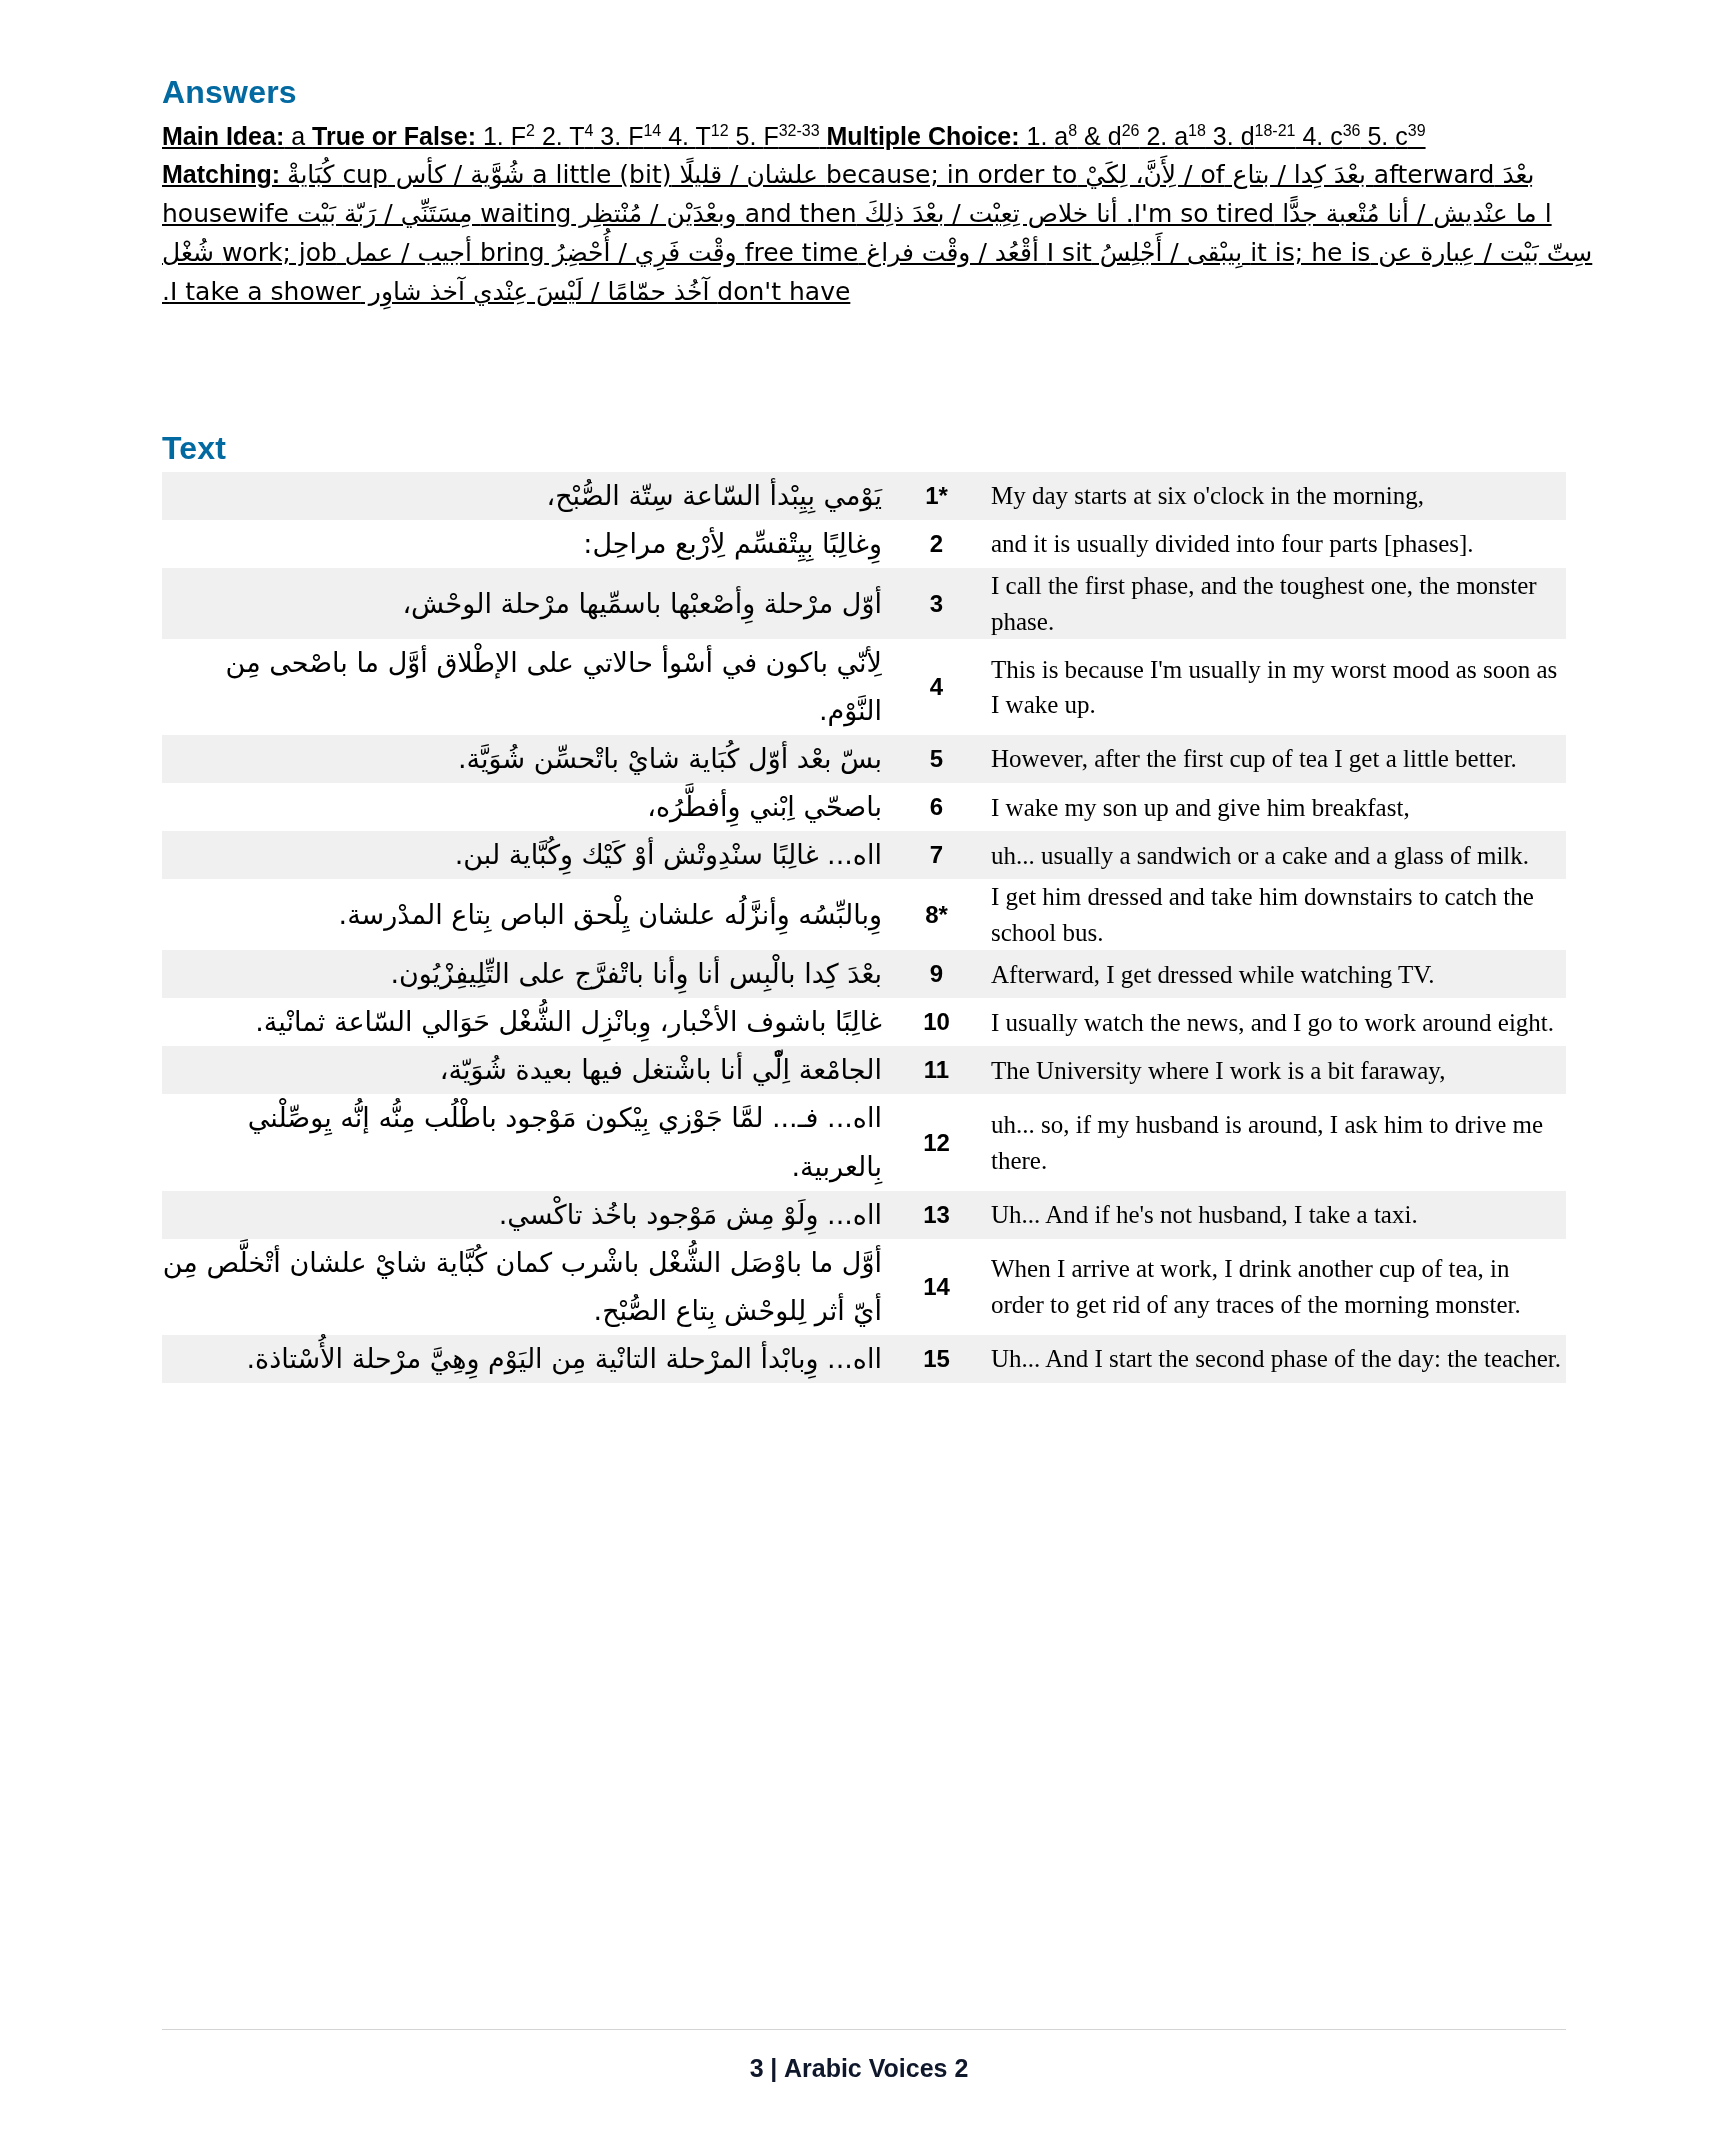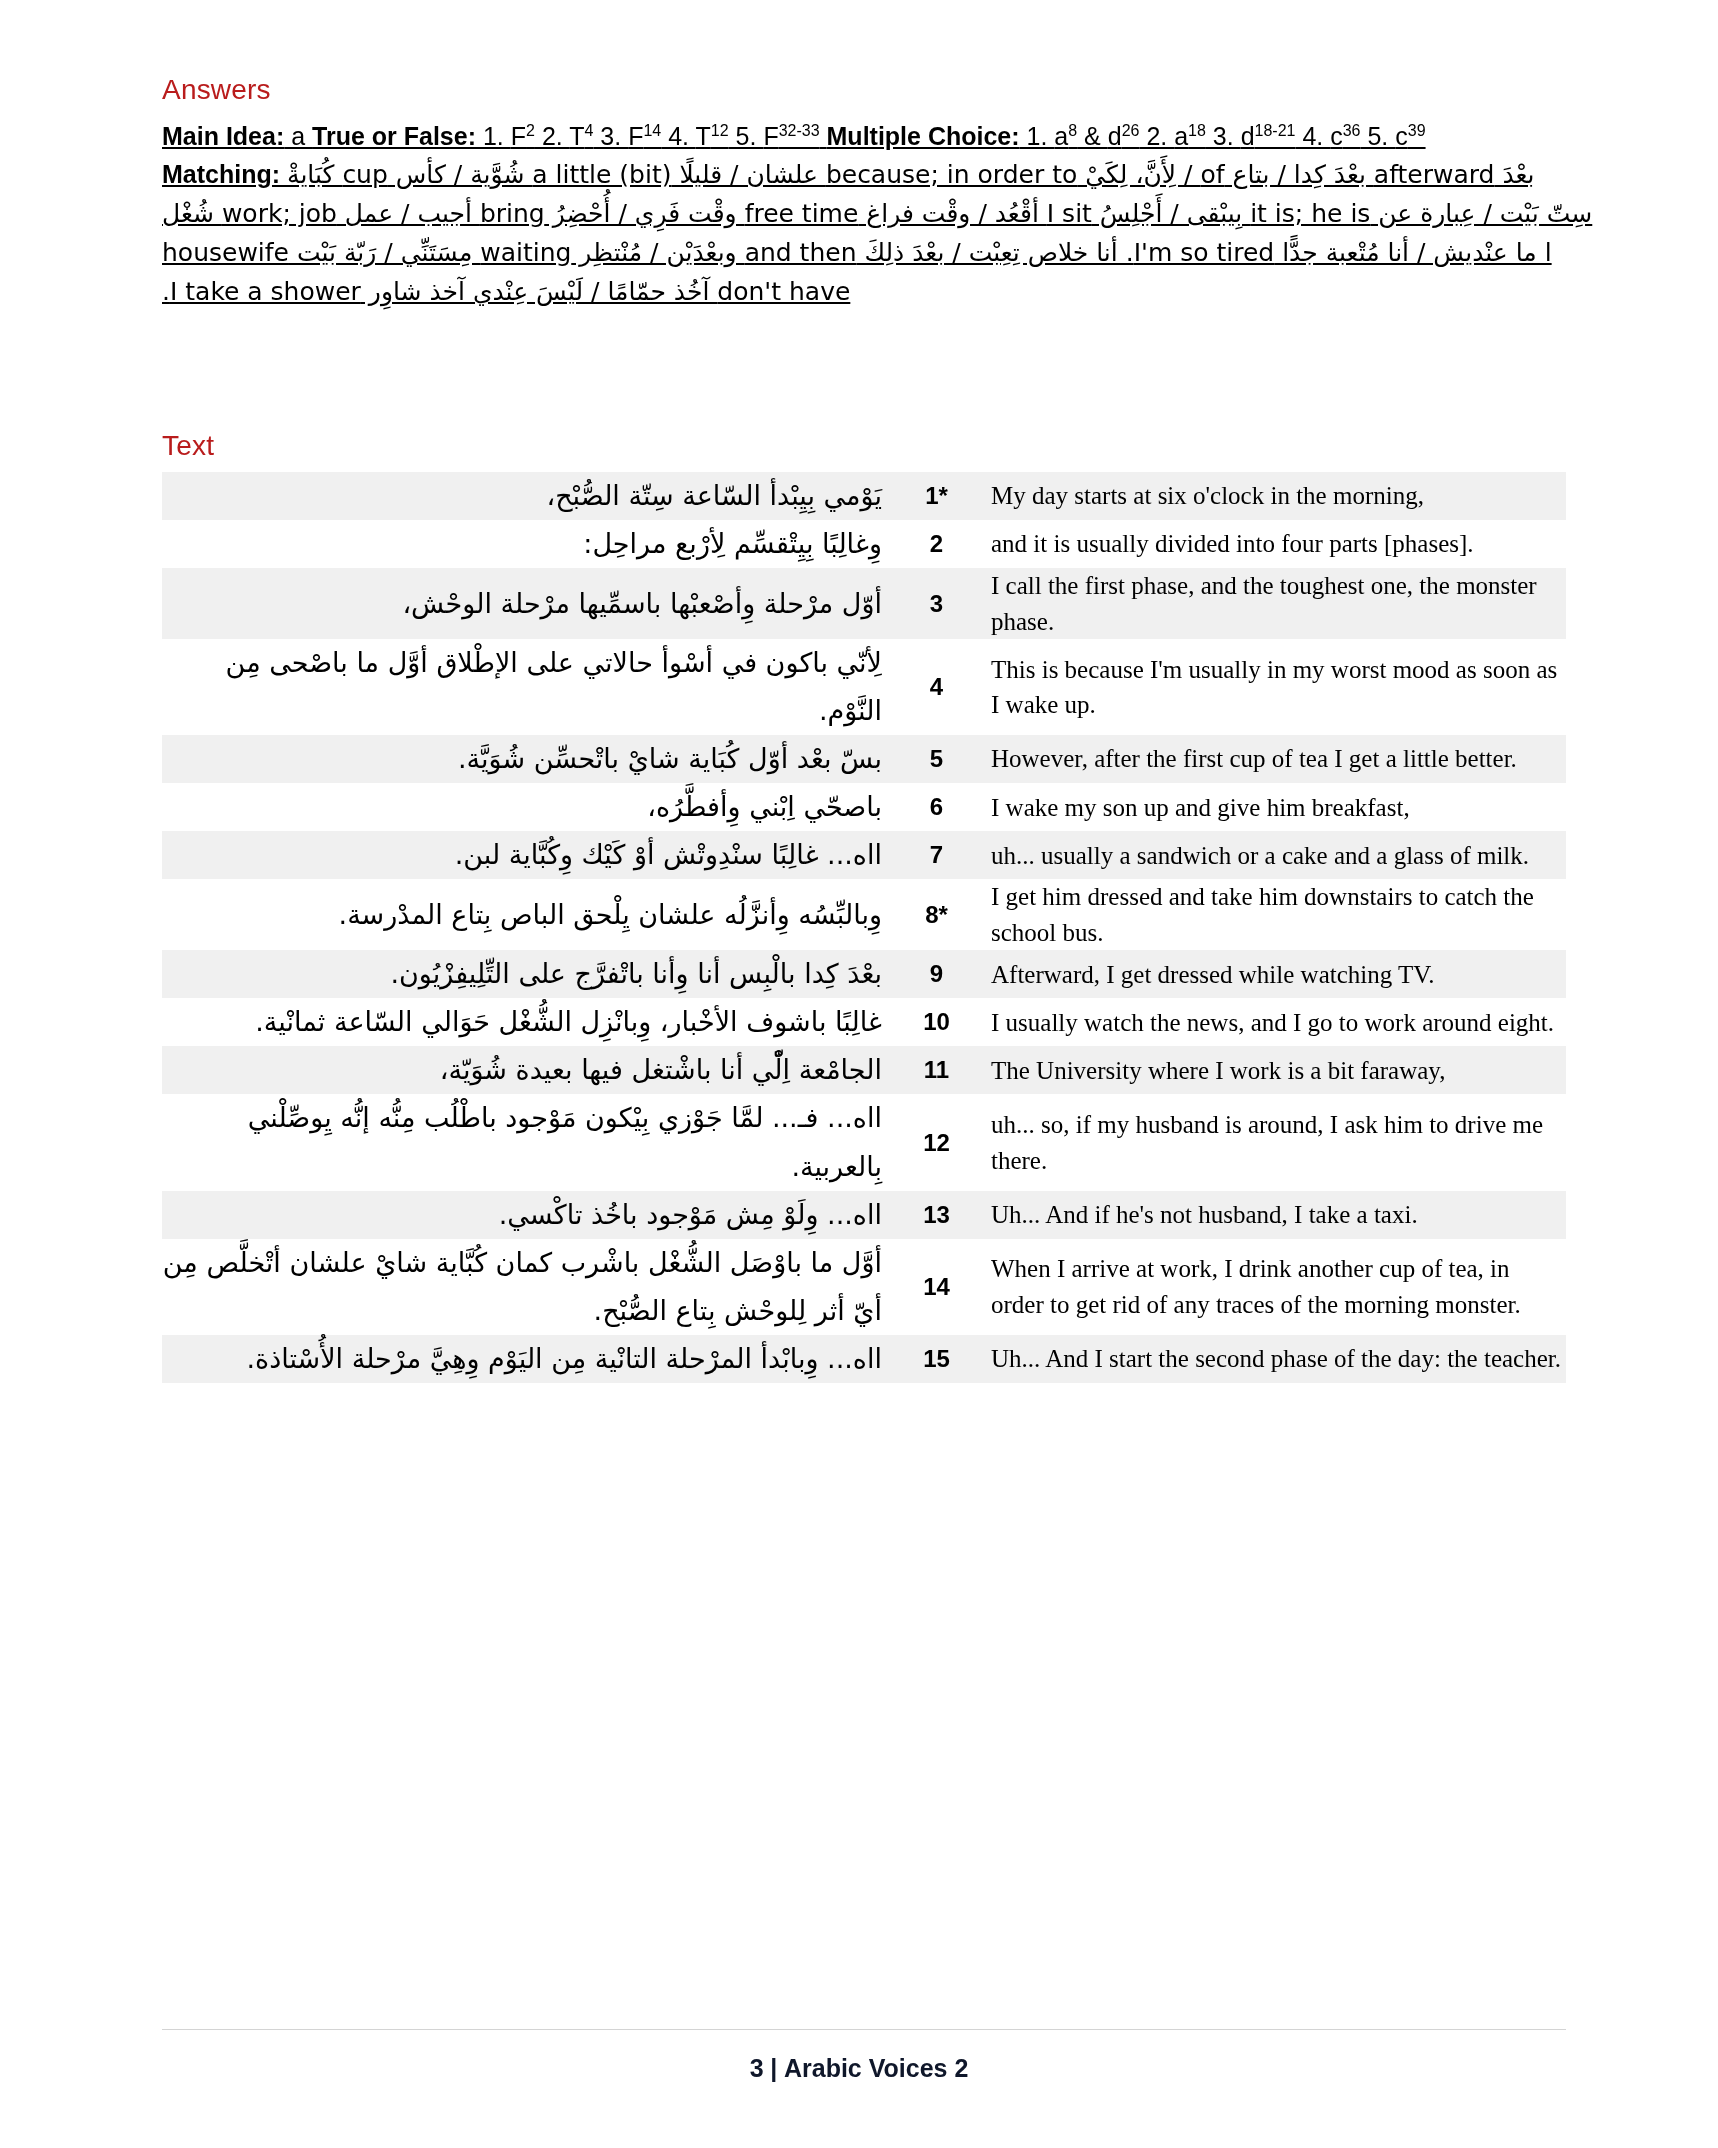--- a/index.html
+++ b/index.html
@@ -18,24 +18,24 @@
   .page {
     position: relative;
     width: 1718px;
     height: 2148px;
     box-sizing: border-box;
     padding: 0;
   }
 
   
   .section-heading {
-    color: #b91c1c;
-    font-family: "Liberation Sans", sans-serif;
-    font-weight: normal;
-    font-size: 28px;
+    color: #0369a1;
+    font-family: "Liberation Sans", sans-serif;
+    font-weight: bold;
+    font-size: 32px;
     letter-spacing: 0.2px;
   }
   #answers-heading {
     position: absolute;
     left: 162px;
     top: 74px;
   }
   #text-heading {
     position: absolute;
     left: 162px;
@@ -138,22 +138,22 @@
 </head>
 <body>
 
 <div class="page">
 
   <div class="section-heading" id="answers-heading">Answers</div>
 
   <div id="answers-block">
       <div class="ln"><span class="lbl">Main Idea:</span> a <span class="lbl">True or False:</span> 1. <span>F<sup>2</sup></span> 2. <span>T<sup>4</sup></span> 3. <span>F<sup>14</sup></span> 4. <span>T<sup>12</sup></span> 5. <span>F<sup>32-33</sup></span> <span class="lbl">Multiple Choice:</span> 1. <span>a<sup>8</sup></span> &amp; <span>d<sup>26</sup></span> 2. <span>a<sup>18</sup></span> 3. <span>d<sup>18-21</sup></span> 4. <span>c<sup>36</sup></span> 5. <span>c<sup>39</sup></span></div>
       <div class="ln"><span class="lbl">Matching: </span><span class="ar">بعْدَ afterward بعْدَ كِدا / بتاع of / لِأَنَّ، لِكَيْ because; in order to علشان / قليلًا a little (bit) شُوَّية / كأس cup كُبَايةْ</span></div>
+      <div class="ln"><span class="ar">ا ما عنْديش / أنا مُتْعبة جدًّا I'm so tired. أنا خلاص تِعِبْت / بعْدَ ذلِكَ and then وبعْدَيْن / مُنْتظِر waiting مِسَتَنِّي / رَبّة بَيْت housewife</span></div>
       <div class="ln"><span class="ar">سِتّ بَيْت / عِبارة عن it is; he is بِيبْقى / أَجْلِسُ I sit أقْعُد / وقْت فراغ free time وقْت فَرِي / أُحْضِرُ bring أجيب / عمل work; job شُغْل</span></div>
-      <div class="ln"><span class="ar">ا ما عنْديش / أنا مُتْعبة جدًّا I'm so tired. أنا خلاص تِعِبْت / بعْدَ ذلِكَ and then وبعْدَيْن / مُنْتظِر waiting مِسَتَنِّي / رَبّة بَيْت housewife</span></div>
       <div class="ln"><span class="ar">don't have آخُذ حمّامًا / لَيْسَ عِنْدي آخذ شاوِر I take a shower.</span></div>
     </div>
 
   <div class="section-heading" id="text-heading">Text</div>
 
   <table id="text-table">
     <tbody id="text-table-body">
         <tr class="shaded">
           <td class="col-ar">يَوْمي بِيِبْدأ السّاعة سِتّة الصُّبْح،</td>
           <td class="col-num">1*</td>

